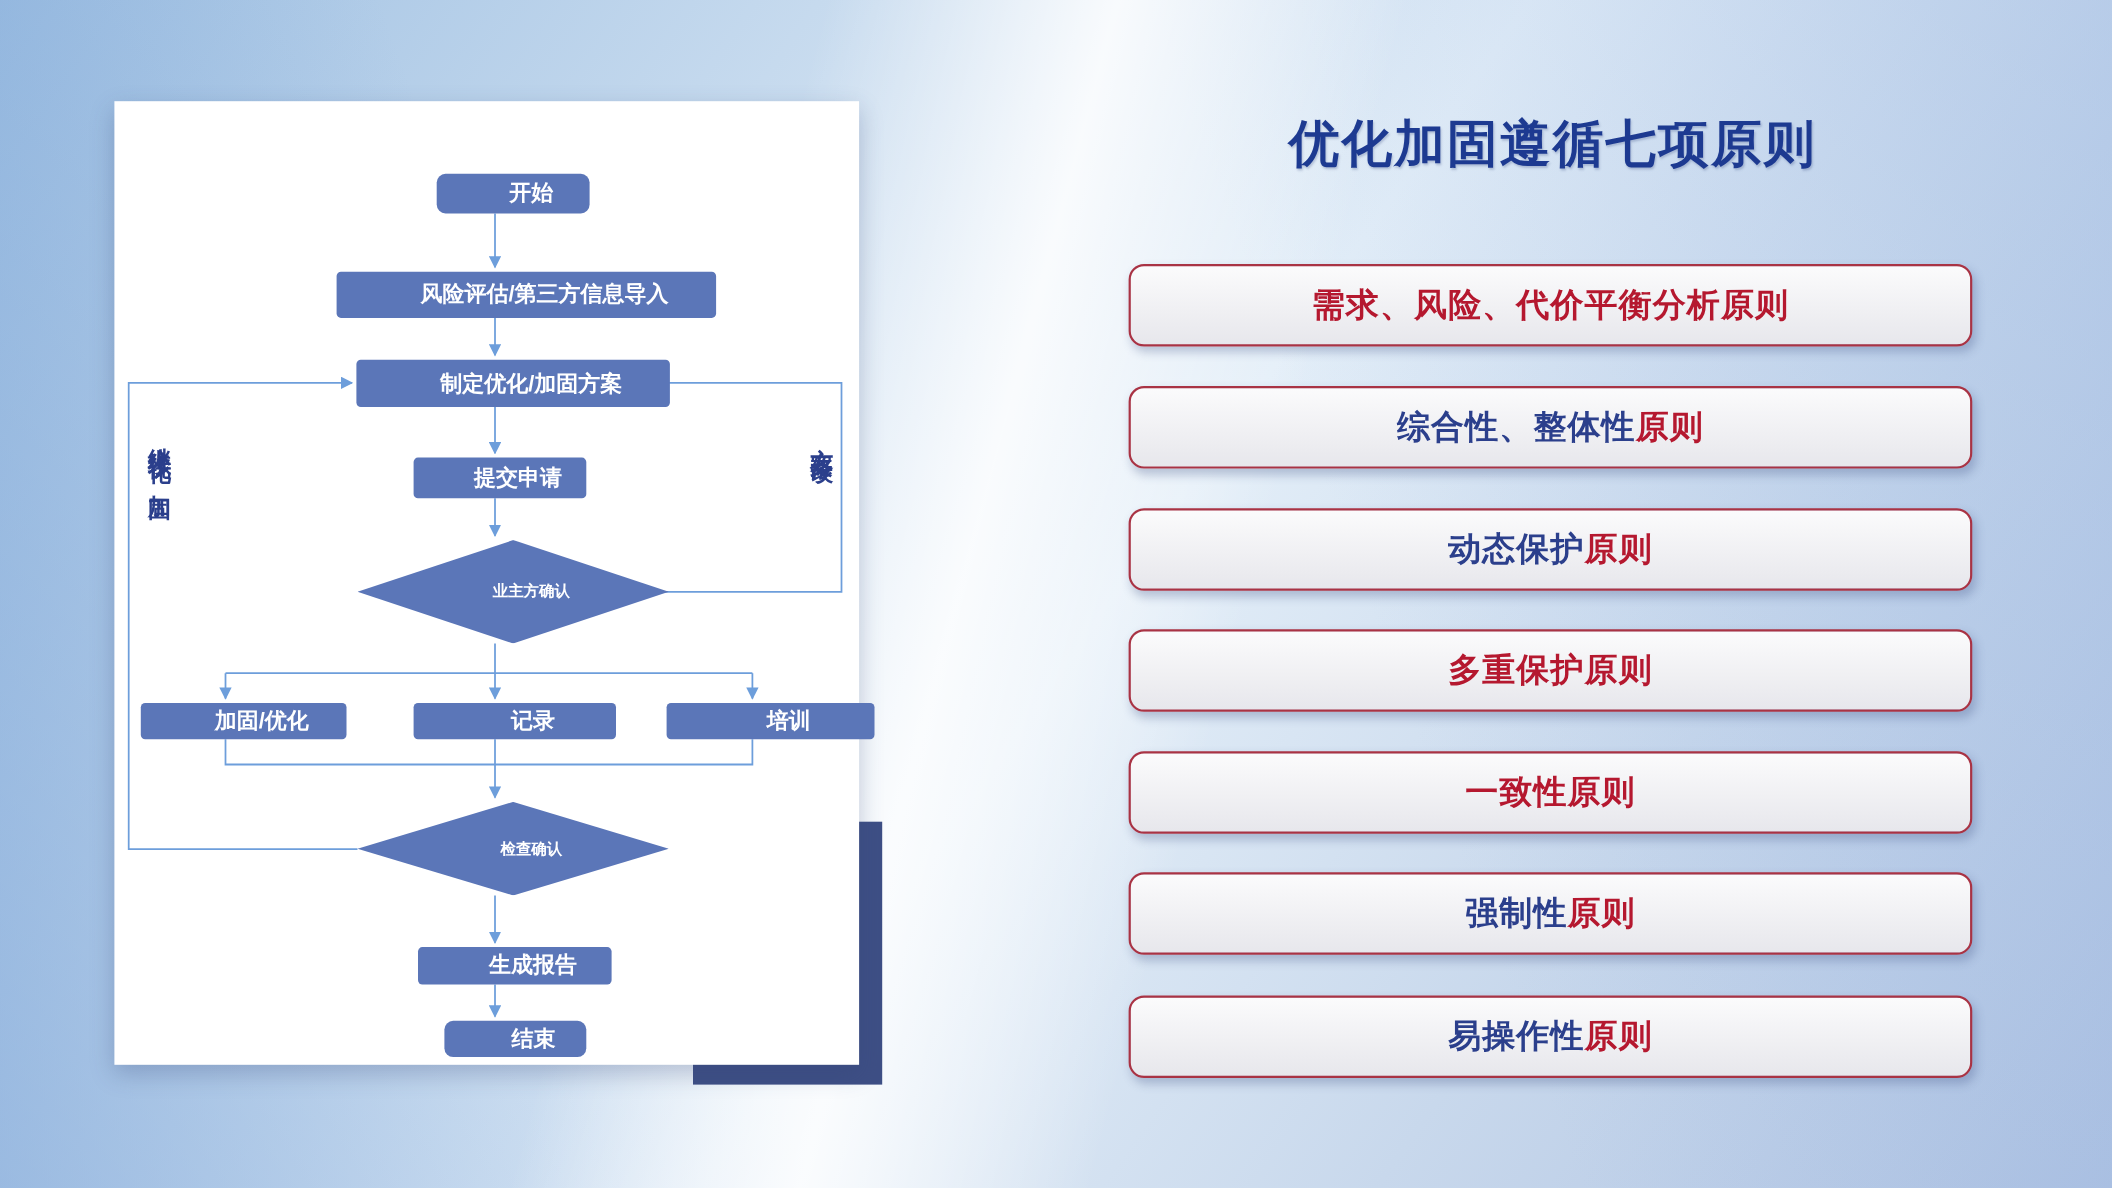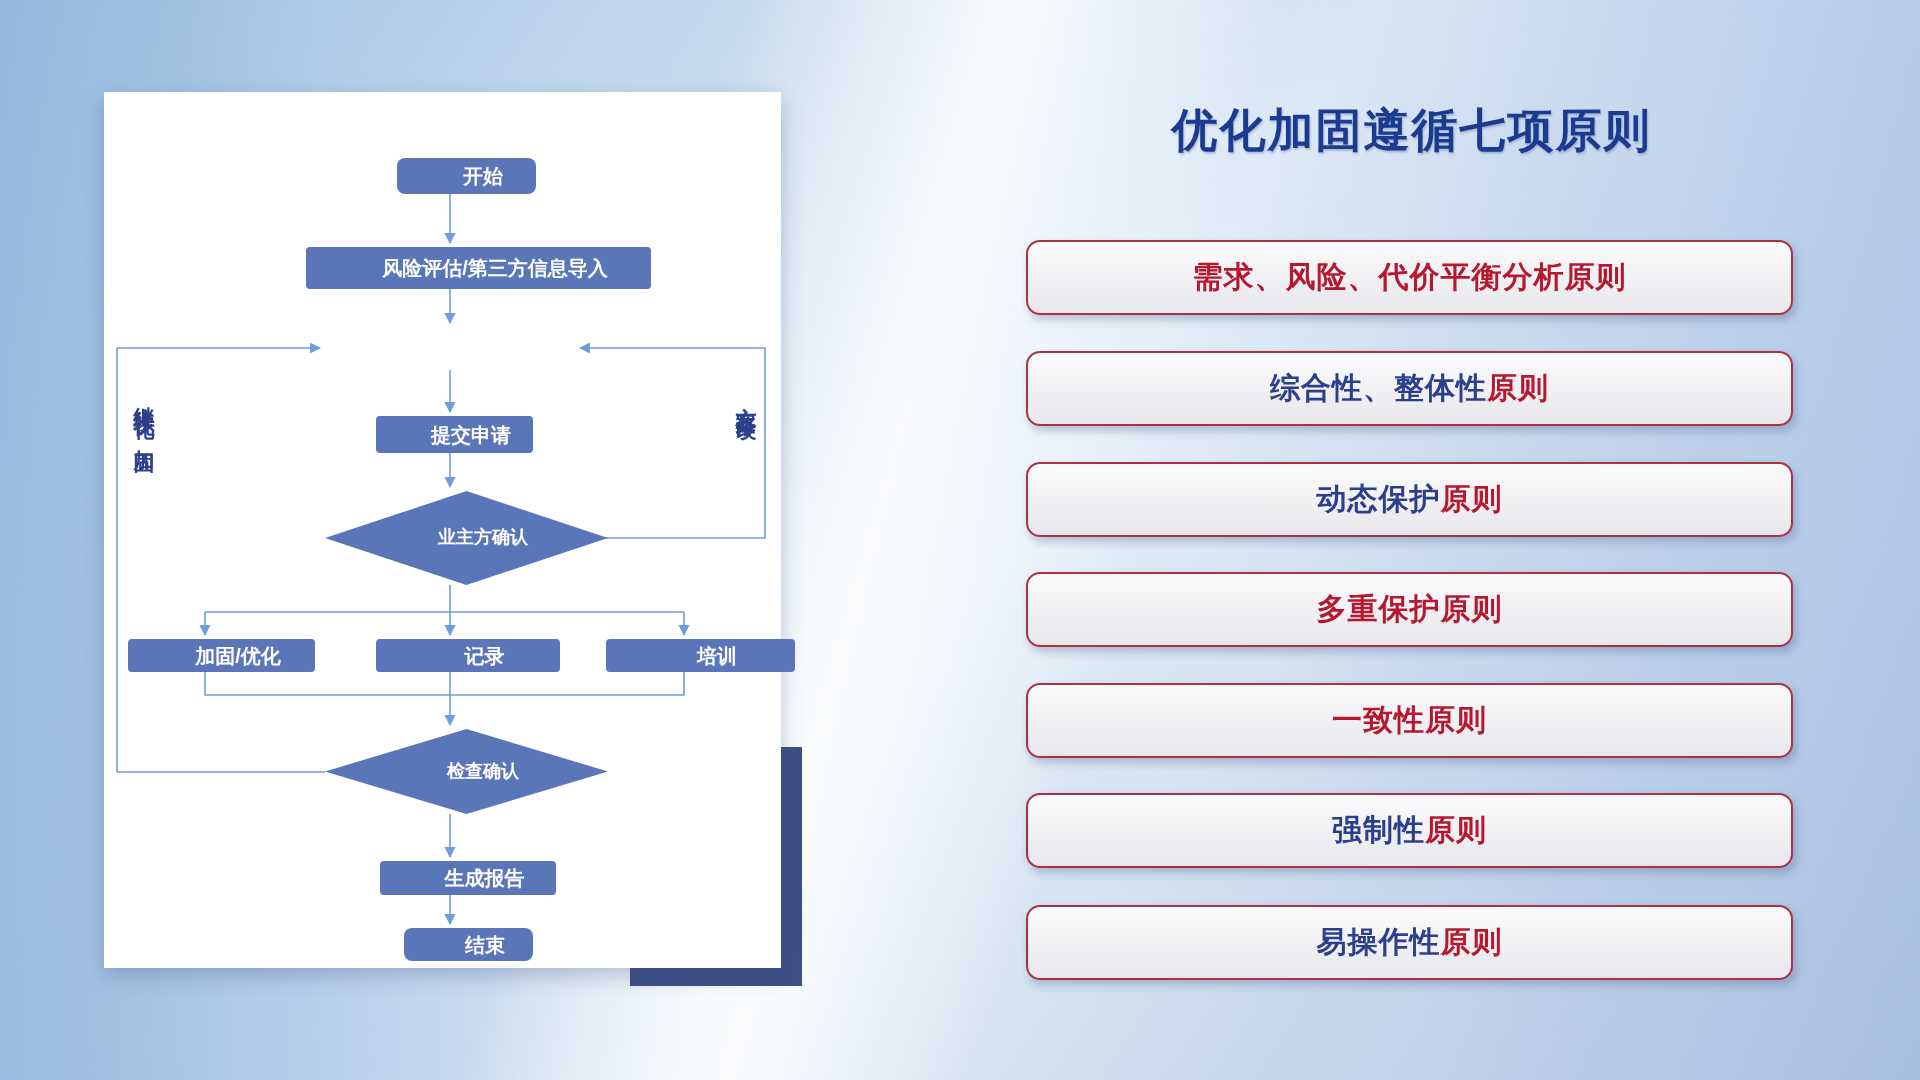--- a/index.html
+++ b/index.html
@@ -29,21 +29,21 @@
   }
   #arr path{fill:var(--connector,#6d9edb);}
 
   .node{
     position:absolute;display:flex;align-items:center;justify-content:center;
     background:var(--node-fill,#5b76b8);color:var(--node-text,#ffffff);
     font-weight:bold;font-size:20px;border-radius:4px;text-align:center;line-height:1.1;padding-left:33px;
   }
   .diamond{
     clip-path:polygon(50% 0,100% 50%,50% 100%,0 50%);
-    border-radius:0;font-size:18px;text-align:center;
+    border-radius:0;font-size:14px;text-align:center;
   }
   .n-start{left:293px;top:66px;width:106px;height:36px;border-radius:8px;}
   .n-risk{left:190px;top:155px;width:312px;height:42px;margin-left:12px;}
   .n-plan{left:220px;top:235px;width:252px;height:43px;}
   .n-submit{left:272px;top:324px;width:124px;height:37px;}
   .n-d1{left:221px;top:399px;width:250px;height:94px;}
   .n-reinforce{left:24px;top:547px;width:154px;height:33px;}
   .n-record{left:272px;top:547px;width:151px;height:33px;}
   .n-training{left:502px;top:547px;width:156px;height:33px;}
   .n-d2{left:221px;top:637px;width:250px;height:85px;}
@@ -105,20 +105,21 @@
         <line x1="346" y1="580" x2="346" y2="633" marker-end="url(#arr)"></line>
         <line x1="346" y1="722" x2="346" y2="765" marker-end="url(#arr)"></line>
         <line x1="346" y1="803" x2="346" y2="832" marker-end="url(#arr)"></line>
         <polyline points="471,446 661,446 661,256 476,256" marker-end="url(#arr)"></polyline>
         <polyline points="221,680 13,680 13,256 216,256" marker-end="url(#arr)"></polyline>
       </g>
     </svg>
 
     <div class="node n-start">开始</div>
     <div class="node n-risk">风险评估/第三方信息导入</div>
+    <div class="node n-plan">制定优化/加固方案</div>
     <div class="node n-submit">提交申请</div>
     <div class="node diamond n-d1">业主方确认</div>
     <div class="node n-reinforce">加固/优化</div>
     <div class="node n-record">记录</div>
     <div class="node n-training">培训</div>
     <div class="node diamond n-d2">检查确认</div>
     <div class="node n-report">生成报告</div>
     <div class="node n-end">结束</div>
 
     <div class="vlabel vl-left">继续优化/加固</div>

